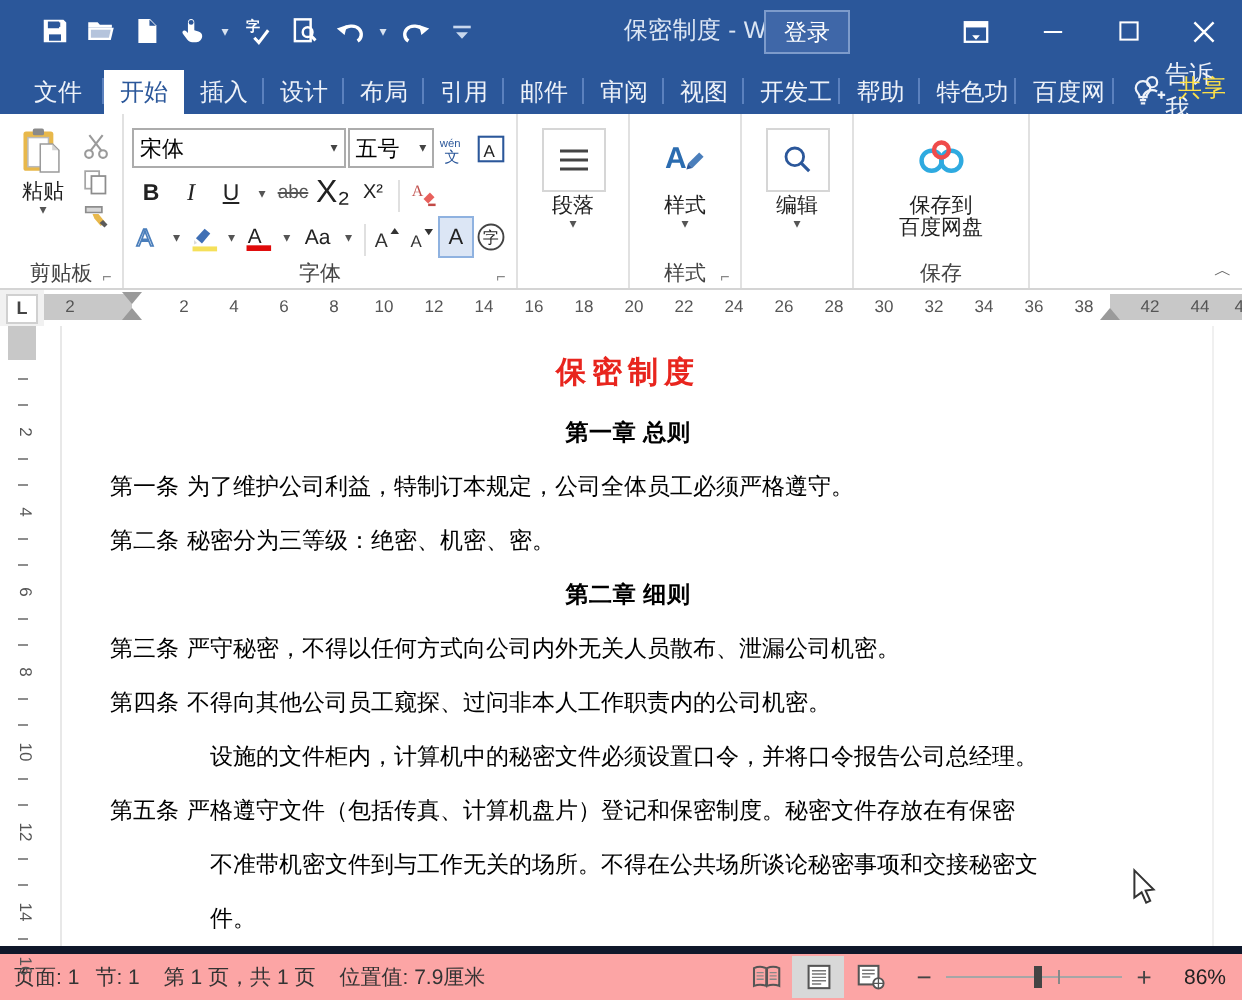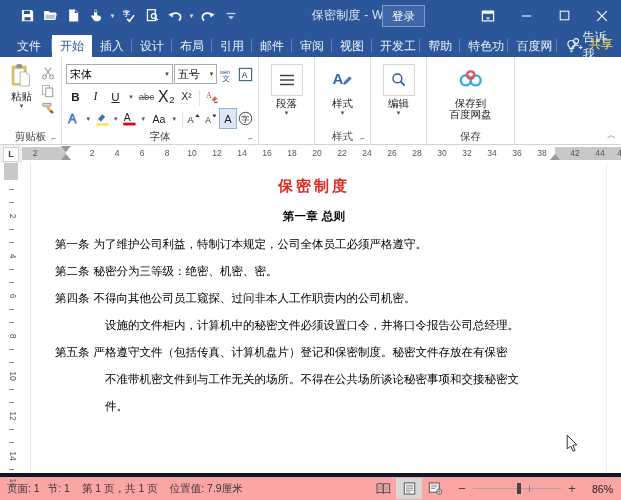--- a/index.html
+++ b/index.html
@@ -668,21 +668,25 @@
 
           <div class="doc-h2">第一章 总则</div>
 
           <div class="doc-p">
             <span class="num">第一条</span><span>为了维护公司利益，特制订本规定，公司全体员工必须严格遵守。</span>
           </div>
           <div class="doc-p">
             <span class="num">第二条</span><span>秘密分为三等级：绝密、机密、密。</span>
           </div>
 
-
+          <div class="doc-h2">第二章 细则</div>
+
+          <div class="doc-p">
+            <span class="num">第三条</span><span>严守秘密，不得以任何方式向公司内外无关人员散布、泄漏公司机密。</span>
+          </div>
           <div class="doc-p">
             <span class="num">第四条</span><span>不得向其他公司员工窥探、过问非本人工作职责内的公司机密。</span>
           </div>
           <div class="doc-p ind">设施的文件柜内，计算机中的秘密文件必须设置口令，并将口令报告公司总经理。</div>
           <div class="doc-p">
             <span class="num">第五条</span><span>严格遵守文件（包括传真、计算机盘片）登记和保密制度。秘密文件存放在有保密</span>
           </div>
           <div class="doc-p ind">不准带机密文件到与工作无关的场所。不得在公共场所谈论秘密事项和交接秘密文</div>
           <div class="doc-p ind">件。</div>
         </div>

